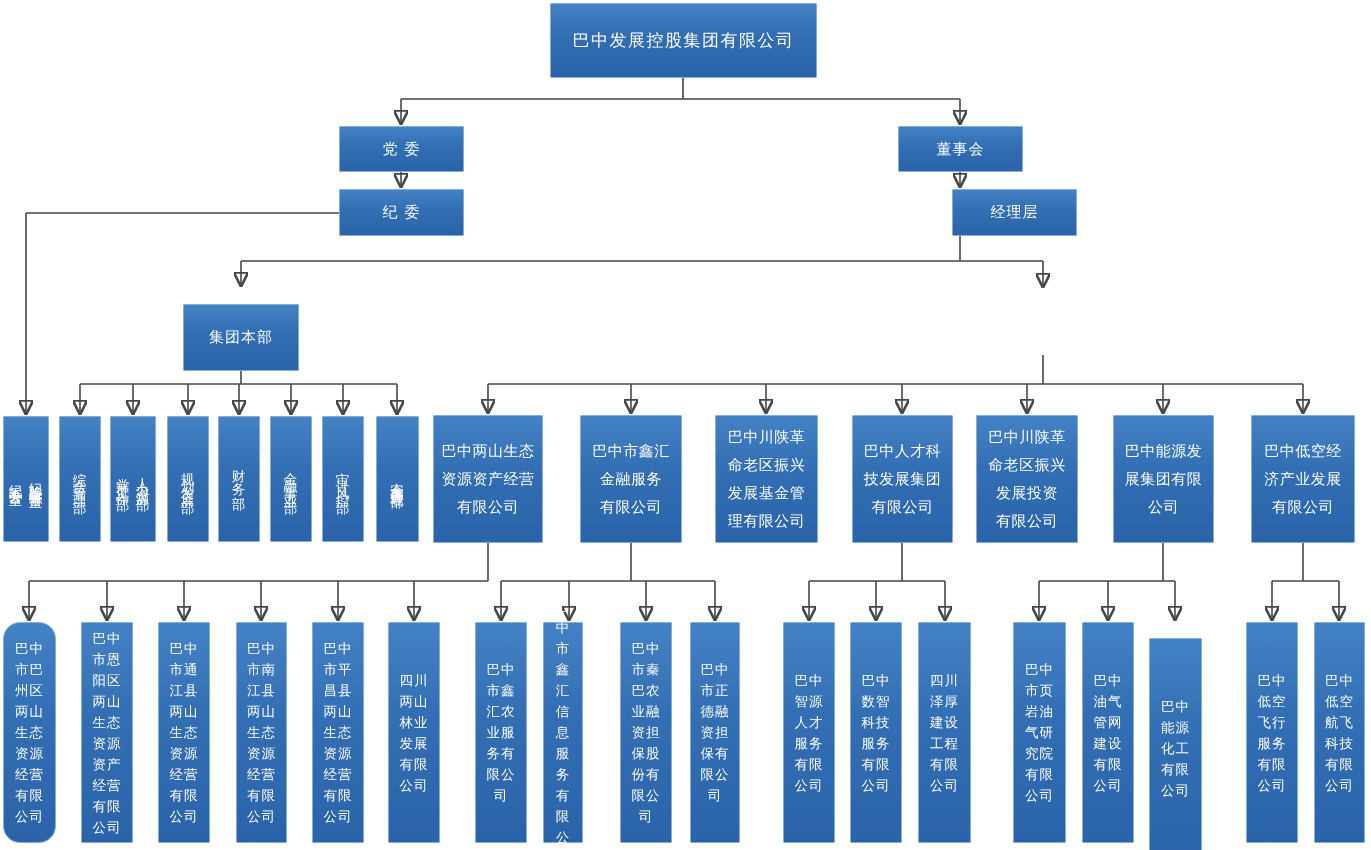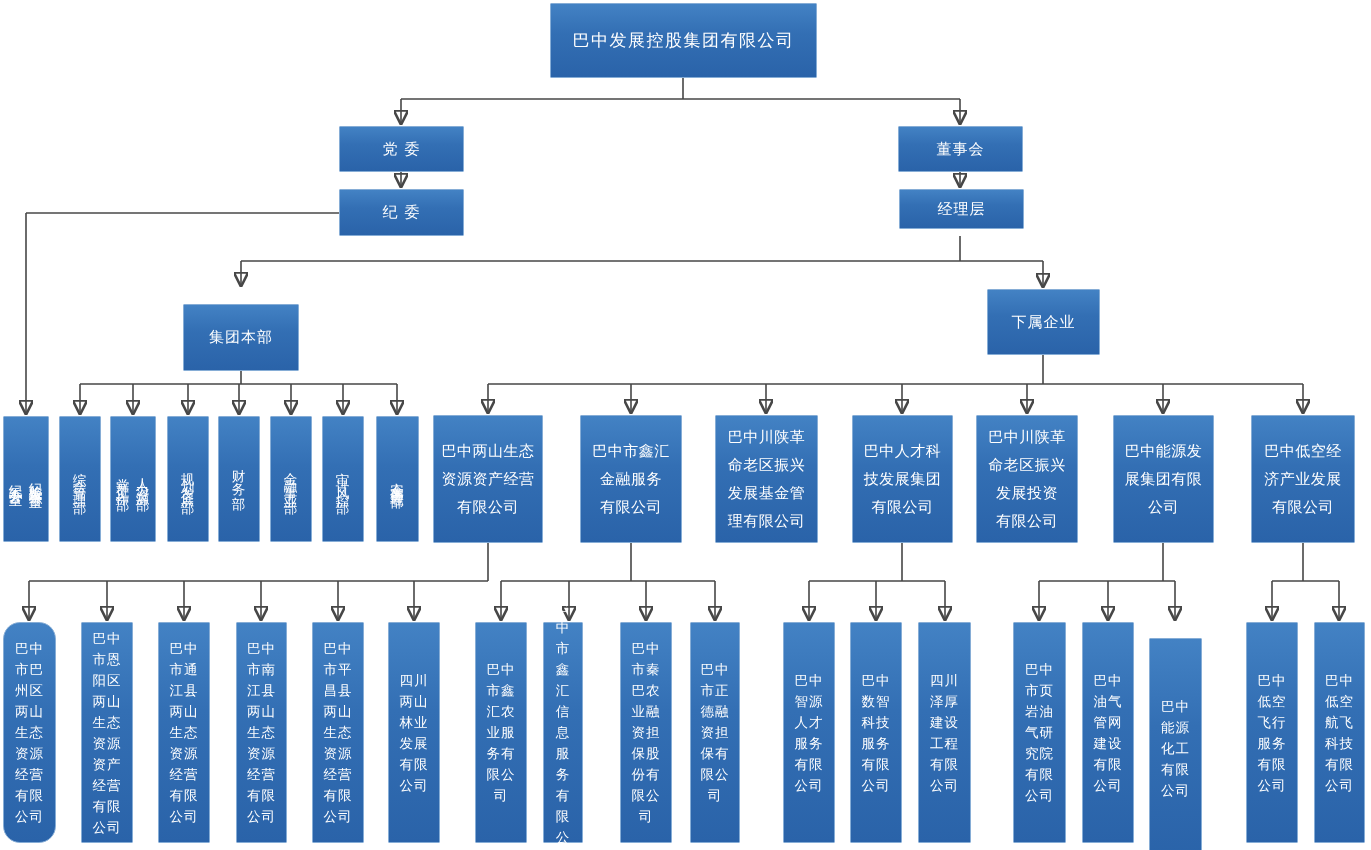--- a/index.html
+++ b/index.html
@@ -90,24 +90,23 @@
     <line x1="1175" y1="581" x2="1175" y2="620" marker-end="url(#arw)"></line>
     <line x1="1272" y1="581" x2="1272" y2="620" marker-end="url(#arw)"></line>
     <line x1="1339" y1="581" x2="1339" y2="620" marker-end="url(#arw)"></line>
   </svg>
 
   <div class="node h1" style="left:550px;top:3px;width:267px;height:75px;">巴中发展控股集团有限公司</div>
 
   <div class="node h2" style="left:339px;top:126px;width:125px;height:46px;">党 委</div>
   <div class="node h2" style="left:339px;top:189px;width:125px;height:47px;">纪 委</div>
   <div class="node h2" style="left:898px;top:126px;width:125px;height:46px;">董事会</div>
-  <div class="node h2" style="left:899px;top:189px;width:125px;height:40px;">经理层</div>
+  <div class="node h2" style="left:952px;top:189px;width:125px;height:47px;">经理层</div>
 
   <div class="node h2" style="left:183px;top:288px;width:116px;height:67px;margin-top:16px;">集团本部</div>
-  <div class="node h2" style="left:987px;top:289px;width:113px;height:66px;">下属企业</div>
 
   <div class="node vbox ls2" style="left:3px;top:416px;width:46px;height:126px;">纪检监察综合室
 纪委办公室</div>
   <div class="node vbox ls7" style="left:59px;top:416px;width:42px;height:126px;">综合管理部</div>
   <div class="node vbox ls5" style="left:110px;top:416px;width:46px;height:126px;">人力资源部
 党群工作部</div>
   <div class="node vbox ls7" style="left:167px;top:416px;width:42px;height:126px;">规划发展部</div>
   <div class="node vbox ls14" style="left:218px;top:416px;width:42px;height:126px;">财务部</div>
   <div class="node vbox ls7" style="left:270px;top:416px;width:42px;height:126px;">金融事业部</div>
   <div class="node vbox ls7" style="left:322px;top:416px;width:42px;height:126px;">审计风控部</div>

